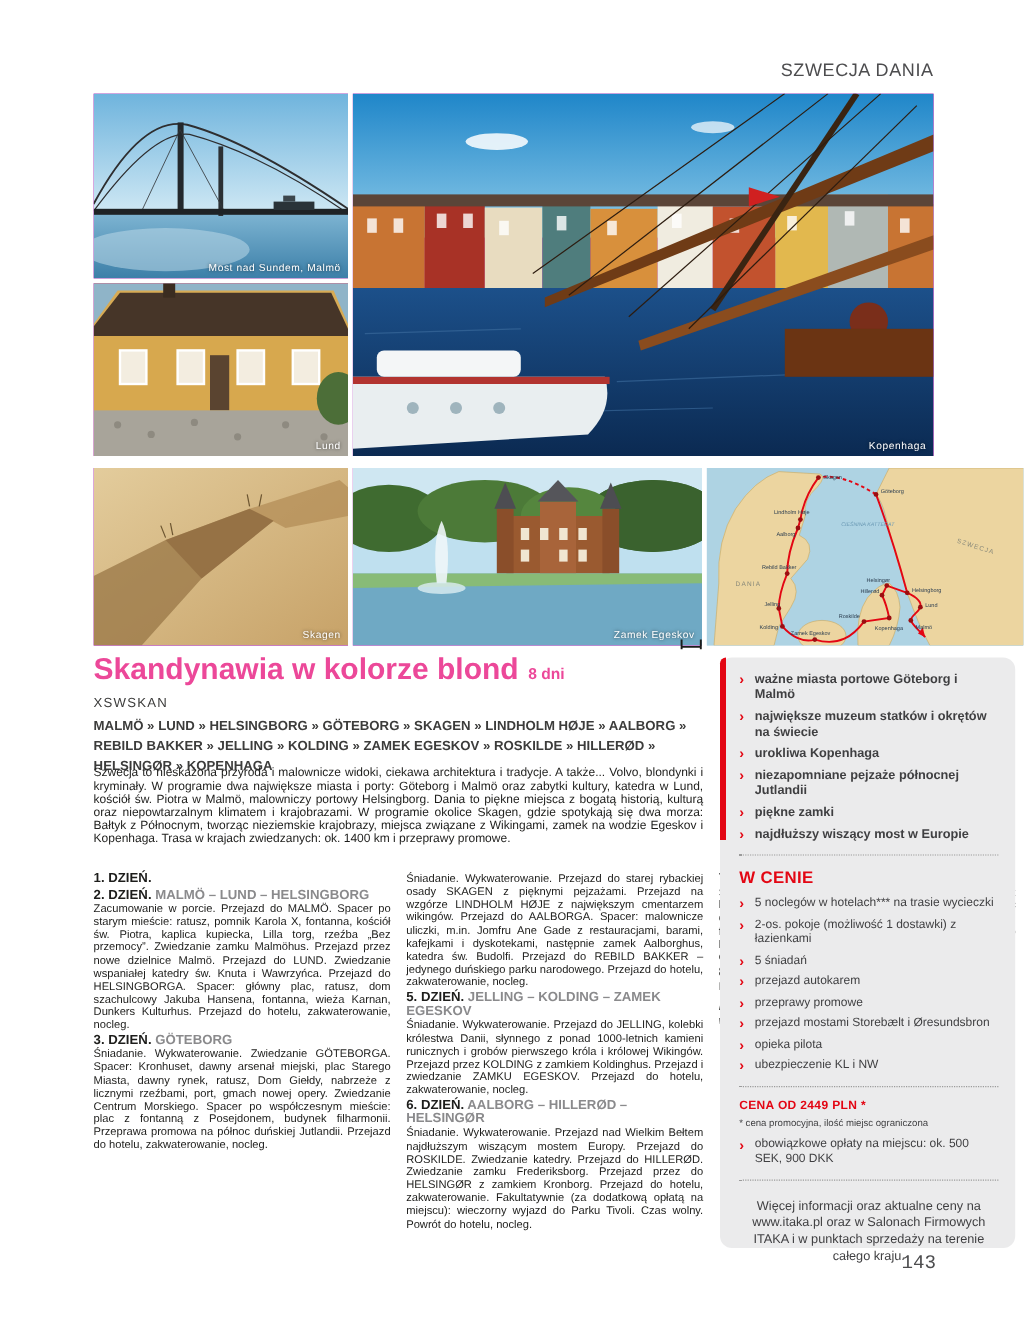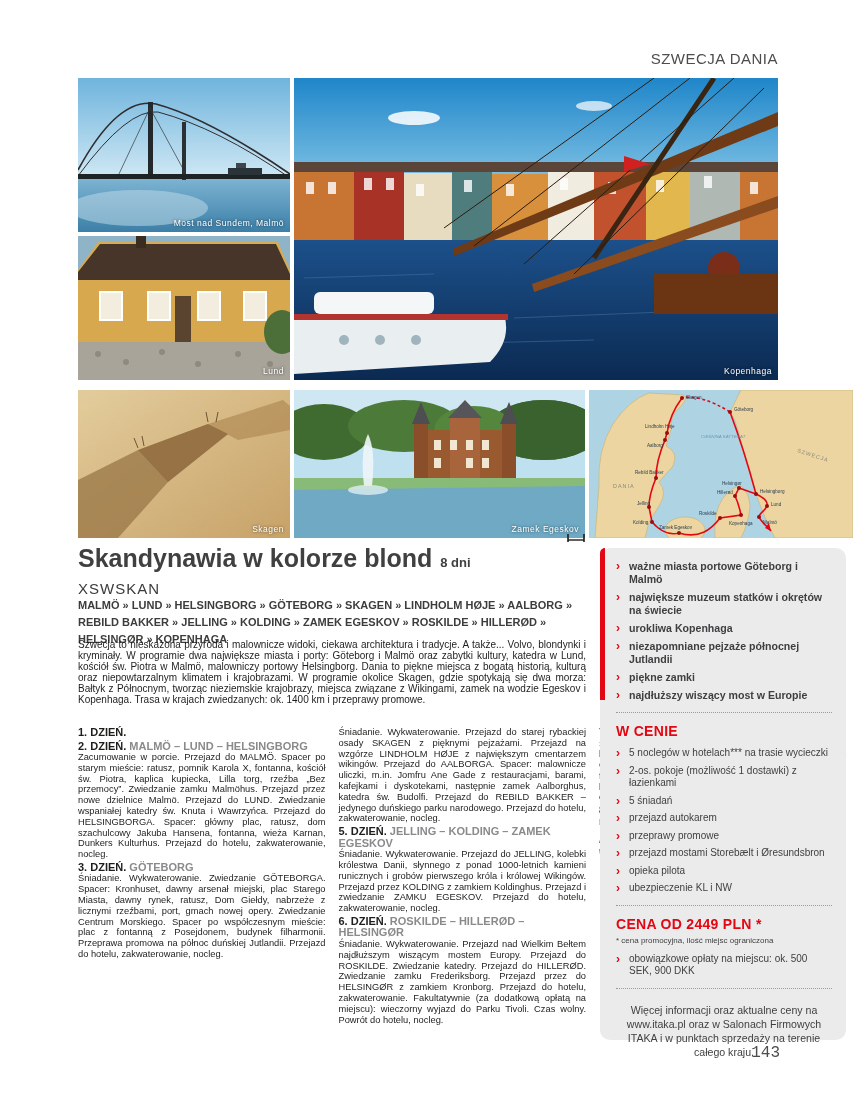--- a/index.html
+++ b/index.html
@@ -10,23 +10,23 @@
   }
   .abs{position:absolute;}
   
   #hdr{top:50px;left:0;width:778px;text-align:right;font-size:15px;font-weight:normal;
        color:#4d4d4f;letter-spacing:.5px;}
   
   .photo{position:absolute;overflow:hidden;background:#a21caf;}
   .cap{position:absolute;right:6px;bottom:4px;color:#fff;font-size:8.5px;
        letter-spacing:.5px;text-shadow:0 0 3px rgba(0,0,0,.65);}
   
-  #title{top:544px;left:78px;font-size:25px;font-weight:bold;color:#404040;}
+  #title{top:544px;left:78px;font-size:25px;font-weight:bold;color:#ec4899;}
   #title .dni{font-size:13px;margin-left:8px;}
-  #code{top:580px;left:78px;font-size:15px;letter-spacing:1px;color:#3c3c3b;}
+  #code{top:580px;left:78px;font-size:11px;letter-spacing:1px;color:#3c3c3b;}
   #route{top:597px;left:78px;width:508px;font-size:11px;font-weight:bold;
          color:#3c3c3b;line-height:1.55;}
   #intro{top:640px;left:78px;width:508px;font-size:10px;line-height:10.9px;
          text-align:justify;color:#1d1d1b;}
   
   #cols{top:727px;left:78px;width:508px;height:312px;
         column-count:2;column-gap:13px;column-fill:auto;}
   .day-block{break-inside:avoid-column;margin-bottom:2px;}
   .day-head{font-size:11px;font-weight:bold;line-height:11.5px;color:#1d1d1b;}
   .day-route{color:#8a8a8c;}
@@ -338,21 +338,21 @@
         <div class="day-text">Śniadanie. Wykwaterowanie. Zwiedzanie GÖTEBORGA. Spacer: Kronhuset, dawny arsenał miejski, plac Starego Miasta, dawny rynek, ratusz, Dom Giełdy, nabrzeże z licznymi rzeźbami, port, gmach nowej opery. Zwiedzanie Centrum Morskiego. Spacer po współczesnym mieście: plac z fontanną z Posejdonem, budynek filharmonii. Przeprawa promowa na północ duńskiej Jutlandii. Przejazd do hotelu, zakwaterowanie, nocleg.</div>
       </div>
       <div class="day-block">
         <div class="day-text">Śniadanie. Wykwaterowanie. Przejazd do starej rybackiej osady SKAGEN z pięknymi pejzażami. Przejazd na wzgórze LINDHOLM HØJE z największym cmentarzem wikingów. Przejazd do AALBORGA. Spacer: malownicze uliczki, m.in. Jomfru Ane Gade z restauracjami, barami, kafejkami i dyskotekami, następnie zamek Aalborghus, katedra św. Budolfi. Przejazd do REBILD BAKKER – jedynego duńskiego parku narodowego. Przejazd do hotelu, zakwaterowanie, nocleg.</div>
       </div>
       <div class="day-block">
         <div class="day-head"><span>5. DZIEŃ.</span><span class="day-route"> JELLING – KOLDING – ZAMEK EGESKOV</span></div>
         <div class="day-text">Śniadanie. Wykwaterowanie. Przejazd do JELLING, kolebki królestwa Danii, słynnego z ponad 1000-letnich kamieni runicznych i grobów pierwszego króla i królowej Wikingów. Przejazd przez KOLDING z zamkiem Koldinghus. Przejazd i zwiedzanie ZAMKU EGESKOV. Przejazd do hotelu, zakwaterowanie, nocleg.</div>
       </div>
       <div class="day-block">
-        <div class="day-head"><span>6. DZIEŃ.</span><span class="day-route"> ROSKILDE – HILLERØD – HELSINGØR</span></div>
+        <div class="day-head"><span>6. DZIEŃ.</span><span class="day-route"> AALBORG – HILLERØD – HELSINGØR</span></div>
         <div class="day-text">Śniadanie. Wykwaterowanie. Przejazd nad Wielkim Bełtem najdłuższym wiszącym mostem Europy. Przejazd do ROSKILDE. Zwiedzanie katedry. Przejazd do HILLERØD. Zwiedzanie zamku Frederiksborg. Przejazd przez do HELSINGØR z zamkiem Kronborg. Przejazd do hotelu, zakwaterowanie. Fakultatywnie (za dodatkową opłatą na miejscu): wieczorny wyjazd do Parku Tivoli. Czas wolny. Powrót do hotelu, nocleg.</div>
       </div>
       <div class="day-block">
         <div class="day-head"><span>7. DZIEŃ.</span><span class="day-route"> KOPENHAGA</span></div>
         <div class="day-text">Śniadanie. Wykwaterowanie. Zwiedzanie KOPENHAGI z lokalnym przewodnikiem: pałac Amalienborg, pałac Christiansborg – siedziba parlamentu, pomnik Andersena, fontanna Gefion, port Nyhavn i Mała Syrenka. Rejs po kanałach. Przejazd mostem łączącym Danię i Szwecję nad cieśniną Sund. Przejazd do portu. Przeprawa promowa.</div>
       </div>
       <div class="day-block">
         <div class="day-head"><span>8. DZIEŃ.</span></div>
         <div class="day-text">Przypłynięcie do portu.</div>
       </div>
@@ -419,21 +419,21 @@
         <li>
           <span class="chev">›</span>
           <span>opieka pilota</span>
         </li>
         <li>
           <span class="chev">›</span>
           <span>ubezpieczenie KL i NW</span>
         </li>
       </ul>
     <hr class="dots">
-    <div class="sb-title" style="font-size:14px;">CENA OD 2449 PLN *</div>
+    <div class="sb-title" style="font-size:10px;">CENA OD 2449 PLN *</div>
     <div id="price-note">* cena promocyjna, ilość miejsc ograniczona</div>
     <ul class="sb sb-items">
         <li>
           <span class="chev">›</span>
           <span>obowiązkowe opłaty na miejscu: ok. 500 SEK, 900 DKK</span>
         </li>
       </ul>
     <hr class="dots">
     <div id="info">Więcej informacji oraz aktualne ceny na www.itaka.pl oraz w Salonach Firmowych ITAKA i w punktach sprzedaży na terenie całego kraju.</div>
   </div>

